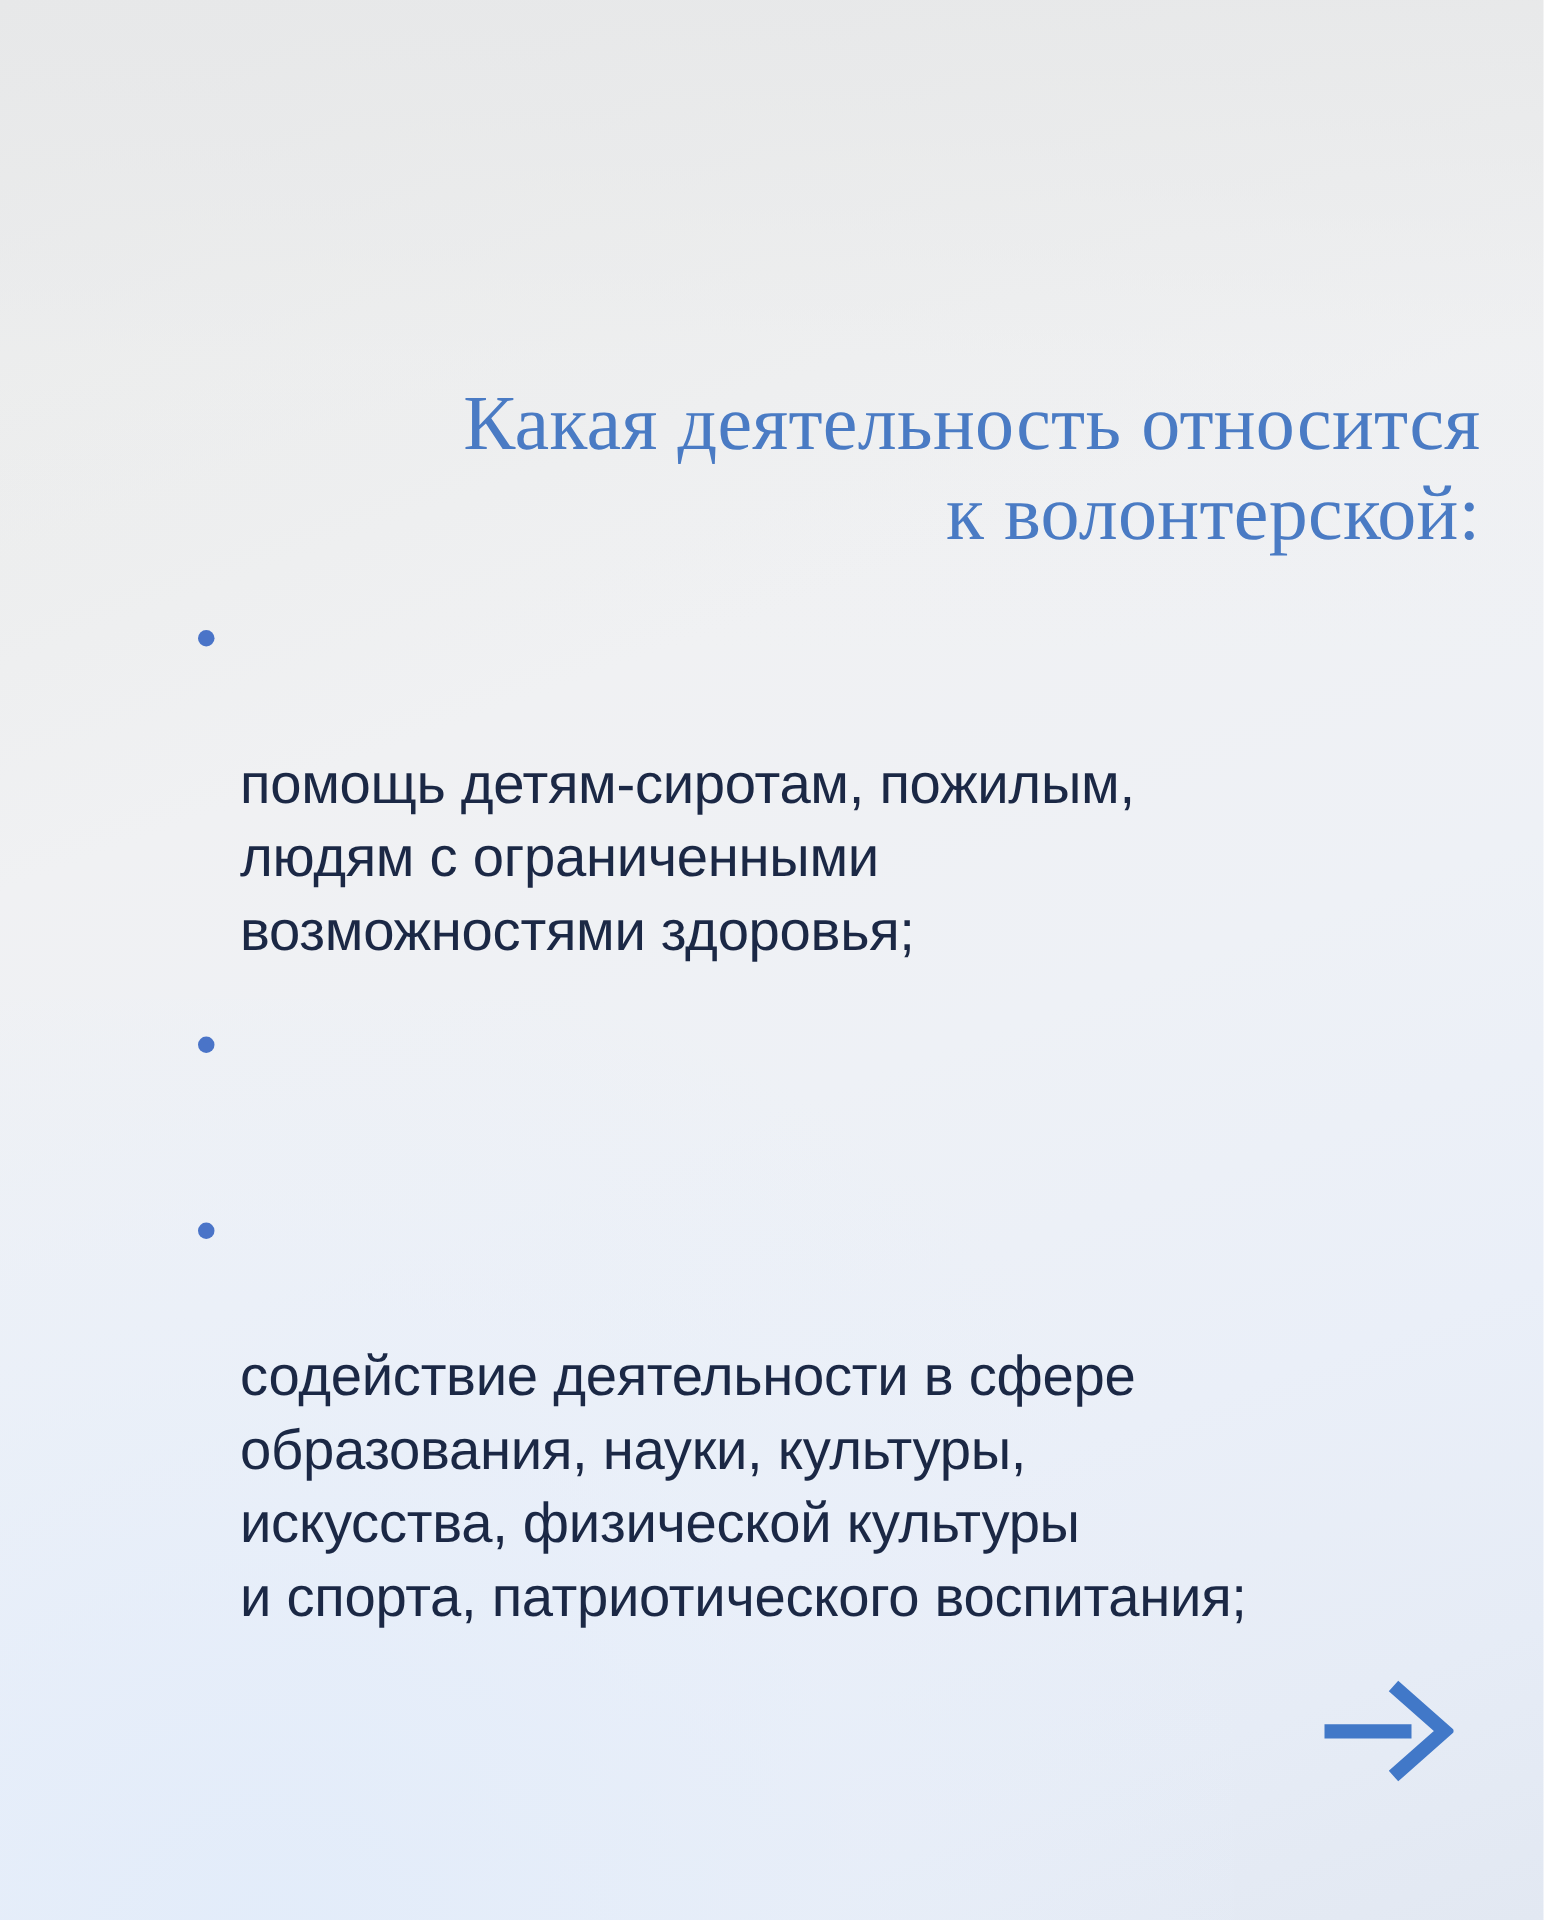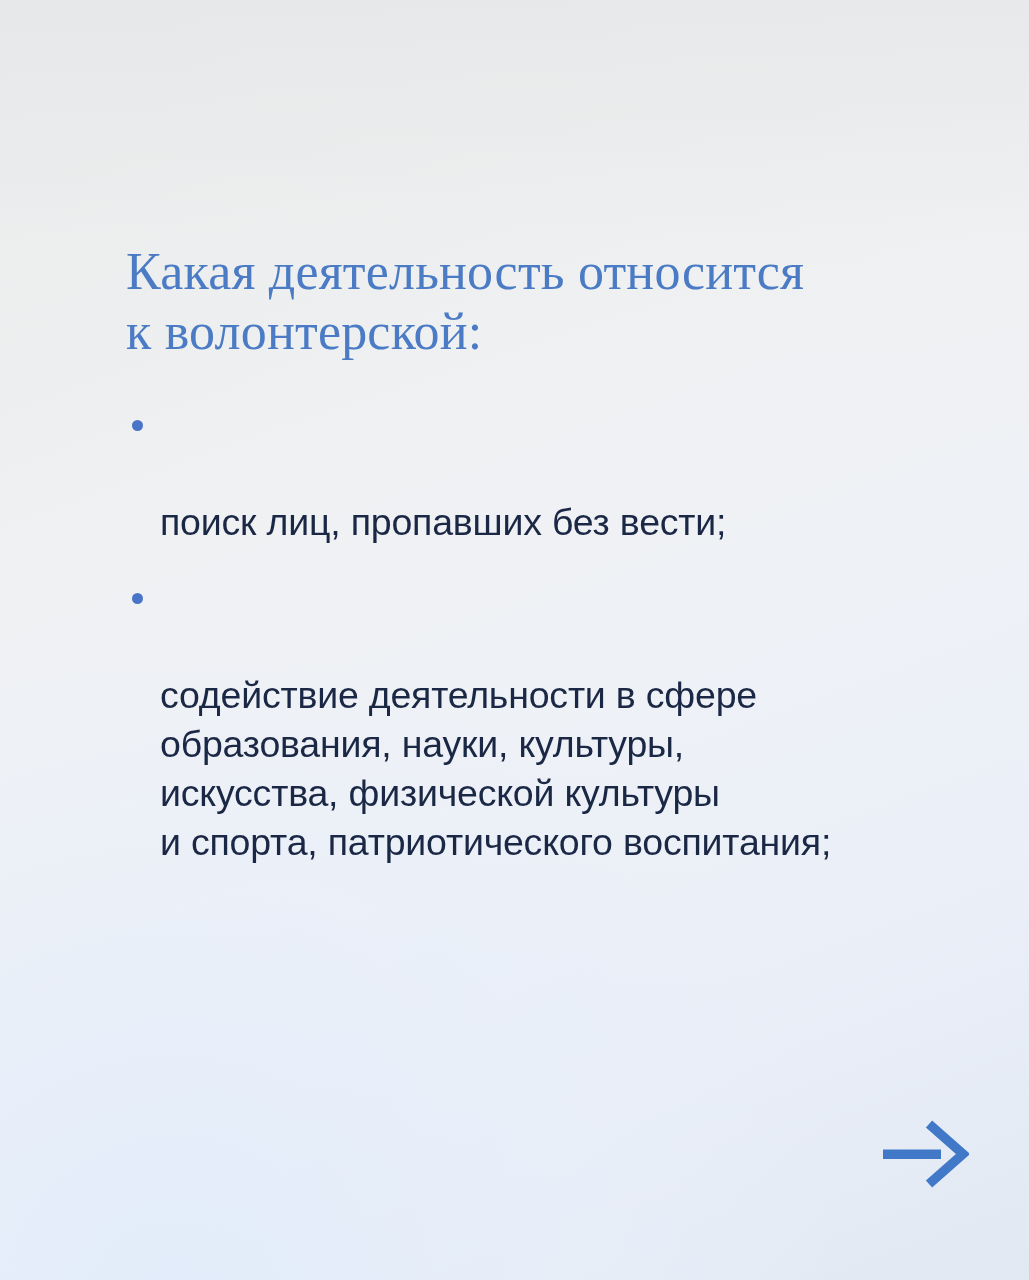--- a/index.html
+++ b/index.html
@@ -69,28 +69,29 @@
     position: relative;
     z-index: 2;
   }
 
   
   .headline {
     position: absolute;
     left: 126px;
     top: 242px;
     width: 850px;
-    margin: 0;
+    margin: 11px;
     font-family: "Liberation Serif", "DejaVu Serif", serif;
     font-size: 52px;
     line-height: 1.16;
     font-weight: 400;
     letter-spacing: 0.2px;
     color: #4a7bc4;
     white-space: pre-line;
+    text-align: right;
   }
 
   
   .bullet-list {
     position: absolute;
     left: 126px;
     top: 400px;
     width: 860px;
     margin: 0;
     padding: 0;
@@ -147,24 +148,29 @@
 <body>
 
 <div class="slide">
   <div class="content">
 
     <h1 class="headline">Какая деятельность относится
 к волонтерской:</h1>
 
     <ul class="bullet-list">
 
+      <li class="bullet-item">
+        <span class="bullet-dot"></span>
+        <span class="bullet-text">помощь детям-сиротам, пожилым,
+людям с ограниченными
+возможностями здоровья;</span>
+      </li>
 
       <li class="bullet-item">
         <span class="bullet-dot"></span>
-        <span class="bullet-text">поиск лиц, пропавших без вести;</span>
       </li>
 
 
       <li class="bullet-item">
         <span class="bullet-dot"></span>
         <span class="bullet-text">содействие деятельности в сфере
 образования, науки, культуры,
 искусства, физической культуры
 и спорта, патриотического воспитания;</span>
       </li>

